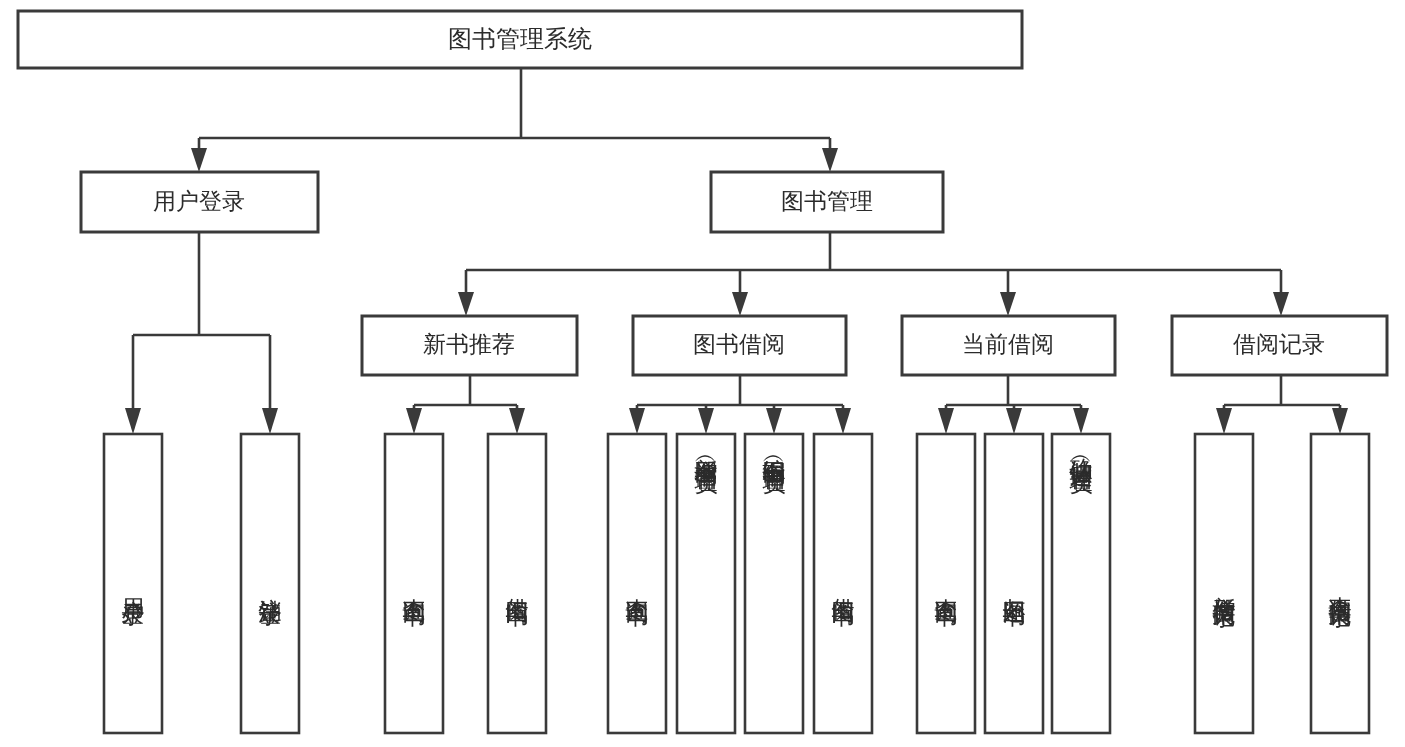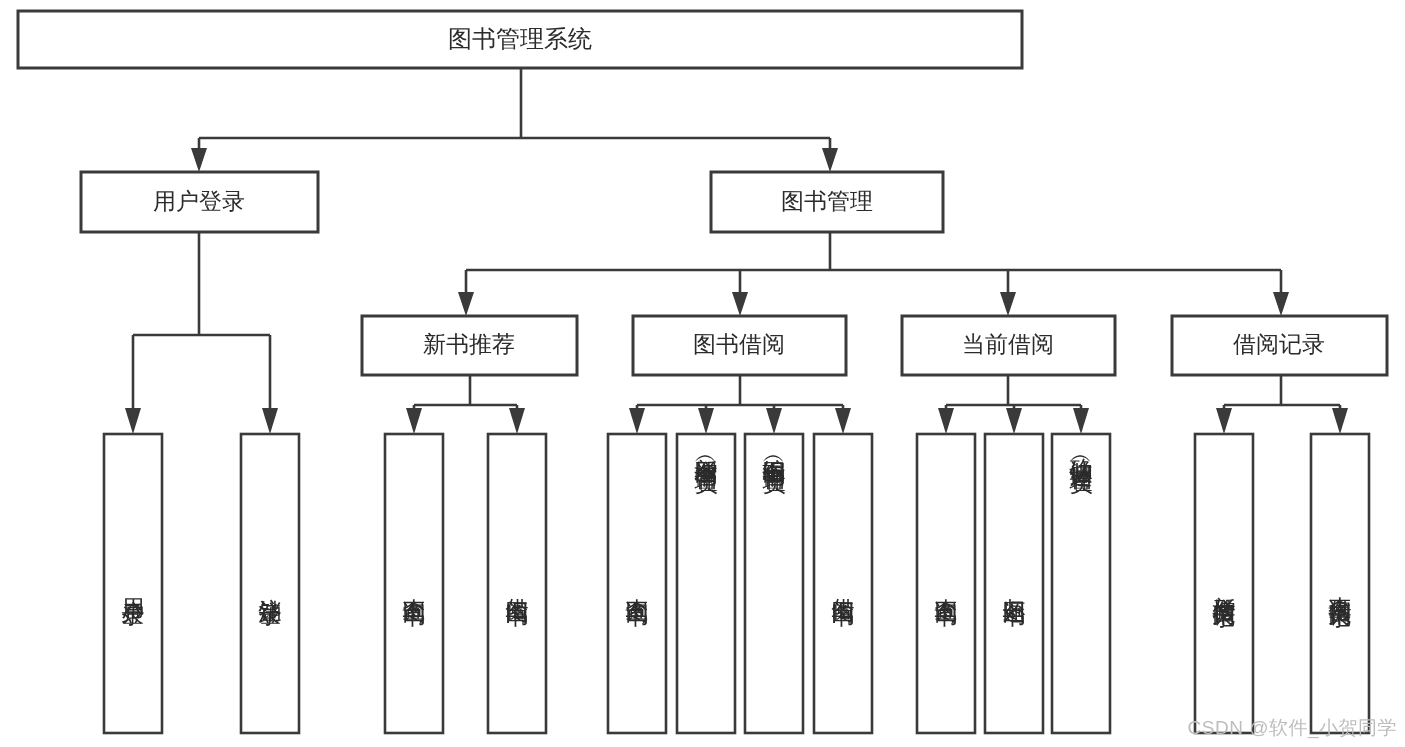--- a/index.html
+++ b/index.html
@@ -218,14 +218,13 @@
   <div class="leaf-label top-aligned" style="left:745px; top:440px; width:58px; height:293px;">编辑图书（管理员）</div>
   <div class="leaf-label" style="left:814px; top:434px; width:58px; height:299px;">借阅图书</div>
 
   <div class="leaf-label" style="left:917px; top:434px; width:58px; height:299px;">查询图书</div>
   <div class="leaf-label" style="left:985px; top:434px; width:58px; height:299px;">归还图书</div>
   <div class="leaf-label top-aligned" style="left:1052px; top:440px; width:58px; height:293px;">确认归还（管理员）</div>
 
   <div class="leaf-label" style="left:1195px; top:434px; width:58px; height:299px;">新增借阅记录</div>
   <div class="leaf-label" style="left:1311px; top:434px; width:58px; height:299px;">查询借阅记录</div>
 
-  <div class="watermark">CSDN @软件_小贺同学</div>
 </div>
 
 </body></html>

